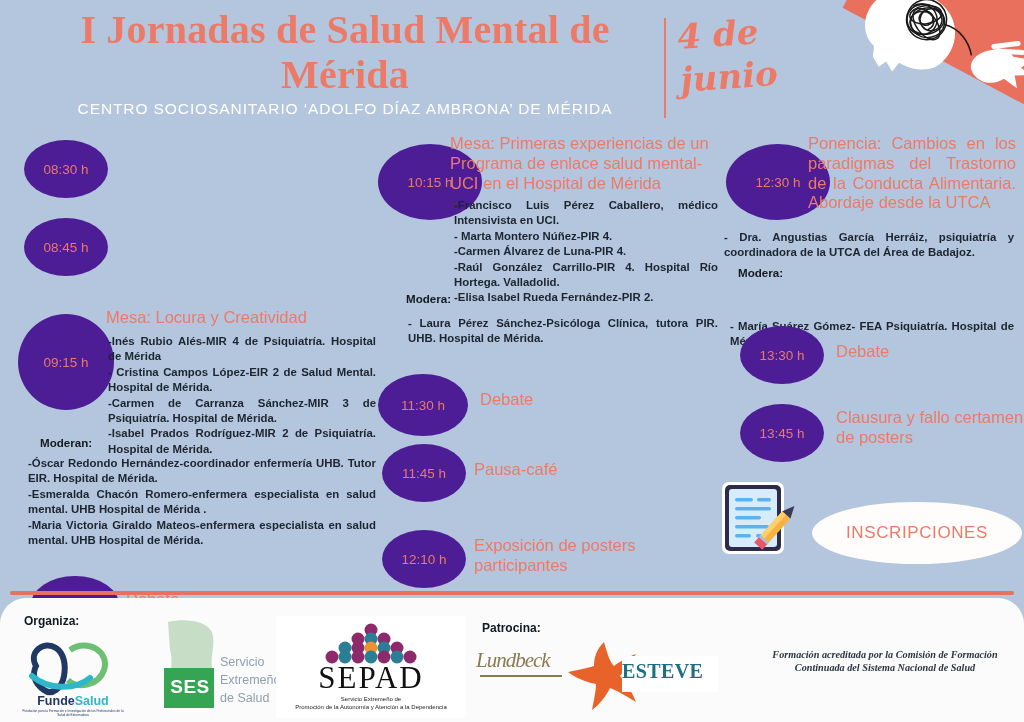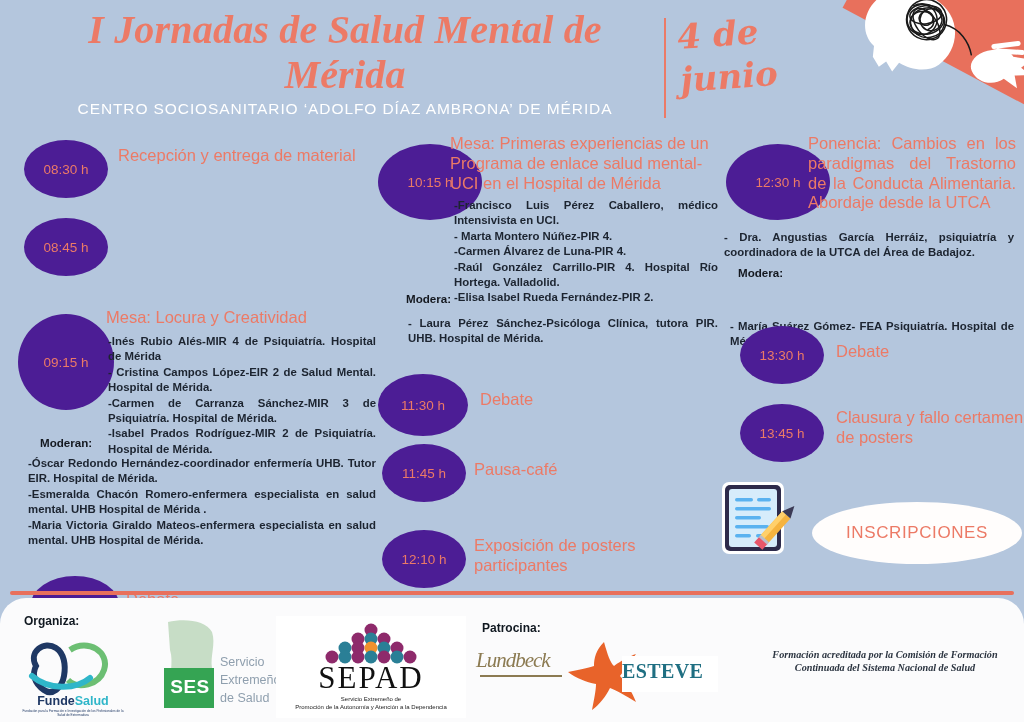--- a/index.html
+++ b/index.html
@@ -10,21 +10,21 @@
     font-family:"Liberation Sans", sans-serif;
     position:relative;
   }
   .poster{position:relative;width:1024px;height:722px;background:#b4c6dd;overflow:hidden;}
 
   
   .header{position:absolute;left:0;top:0;width:1024px;height:130px;}
   .title{
     position:absolute;left:40px;top:8px;width:610px;
     font-family:"Liberation Serif", serif;
-    font-style:italic;font-weight:bold;
+    font-weight:bold;
     font-size:40px;line-height:1.12;
     color:#ec7a66;text-align:center;letter-spacing:.2px;
   }
   .subtitle{
     position:absolute;left:40px;top:100px;width:610px;
     text-align:center;color:#ffffff;font-size:15.5px;
     letter-spacing:.9px;font-weight:400;
   }
   .date-bar{
     position:absolute;left:664px;top:18px;width:2px;height:100px;background:#ec7a66;
@@ -132,21 +132,20 @@
           </g>
         </g>
       </svg>
     </div>
   </div>
 
   <div class="col col1">
 
     <div class="row" style="height:74px;">
       <div class="bubble w1" style="left:6px;top:8px;">08:30 h</div>
-      <div class="rtitle" style="position:absolute;left:100px;top:14px;width:240px;">Recepción y entrega de material</div>
     </div>
 
     <div class="row" style="height:78px;">
       <div class="bubble w1" style="left:6px;top:12px;">08:45 h</div>
     </div>
 
     <div class="row" style="height:300px;">
       <div class="bubble tall" style="left:0px;top:30px;">09:15  h</div>
       <div class="rtitle" style="position:absolute;left:88px;top:24px;width:270px;">Mesa: Locura  y Creatividad</div>
       <div class="body-txt" style="position:absolute;left:90px;top:50px;width:268px;white-space:pre-line;">-Inés Rubio Alés-MIR 4 de Psiquiatría. Hospital de Mérida

